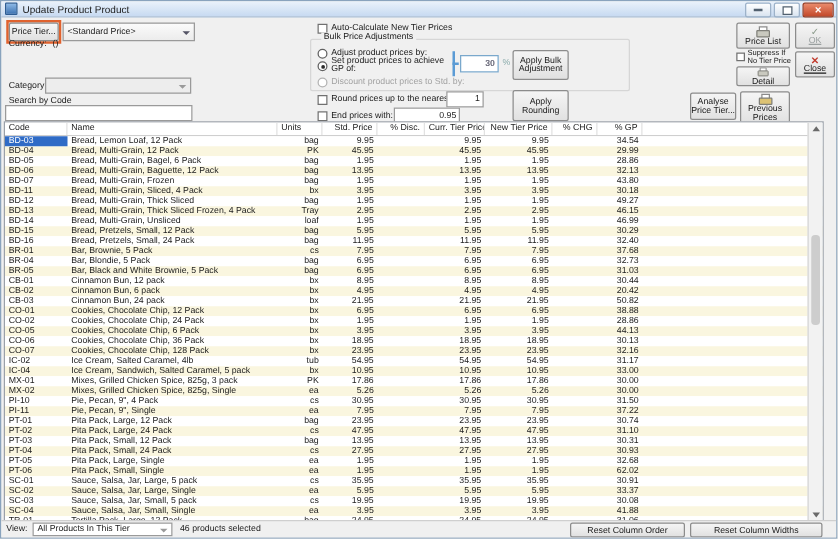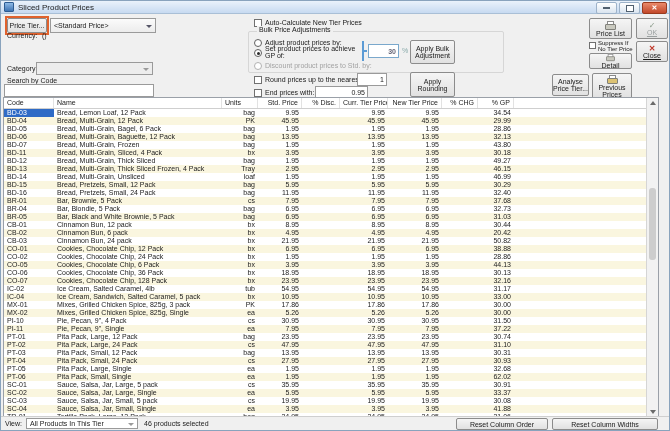--- a/index.html
+++ b/index.html
@@ -96,21 +96,21 @@
     border-top:1px solid #cfcfcf;box-sizing:border-box;}
   .footer .lbl{top:3px;}
 </style>
 </head>
 <body>
 
 <div class="window">
 
   <div class="titlebar">
     <div class="app-icon"></div>
-    <div class="title-text">Sliced Product Prices</div>
+    <div class="title-text">Update Product Product</div>
   </div>
   <div class="win-btns">
     <div class="win-btn">
         <div class="min-bar"></div>
       </div>
     <div class="win-btn">
         <div class="max-box"></div>
       </div>
     <div class="win-btn closewin">
         <span>✕</span>

